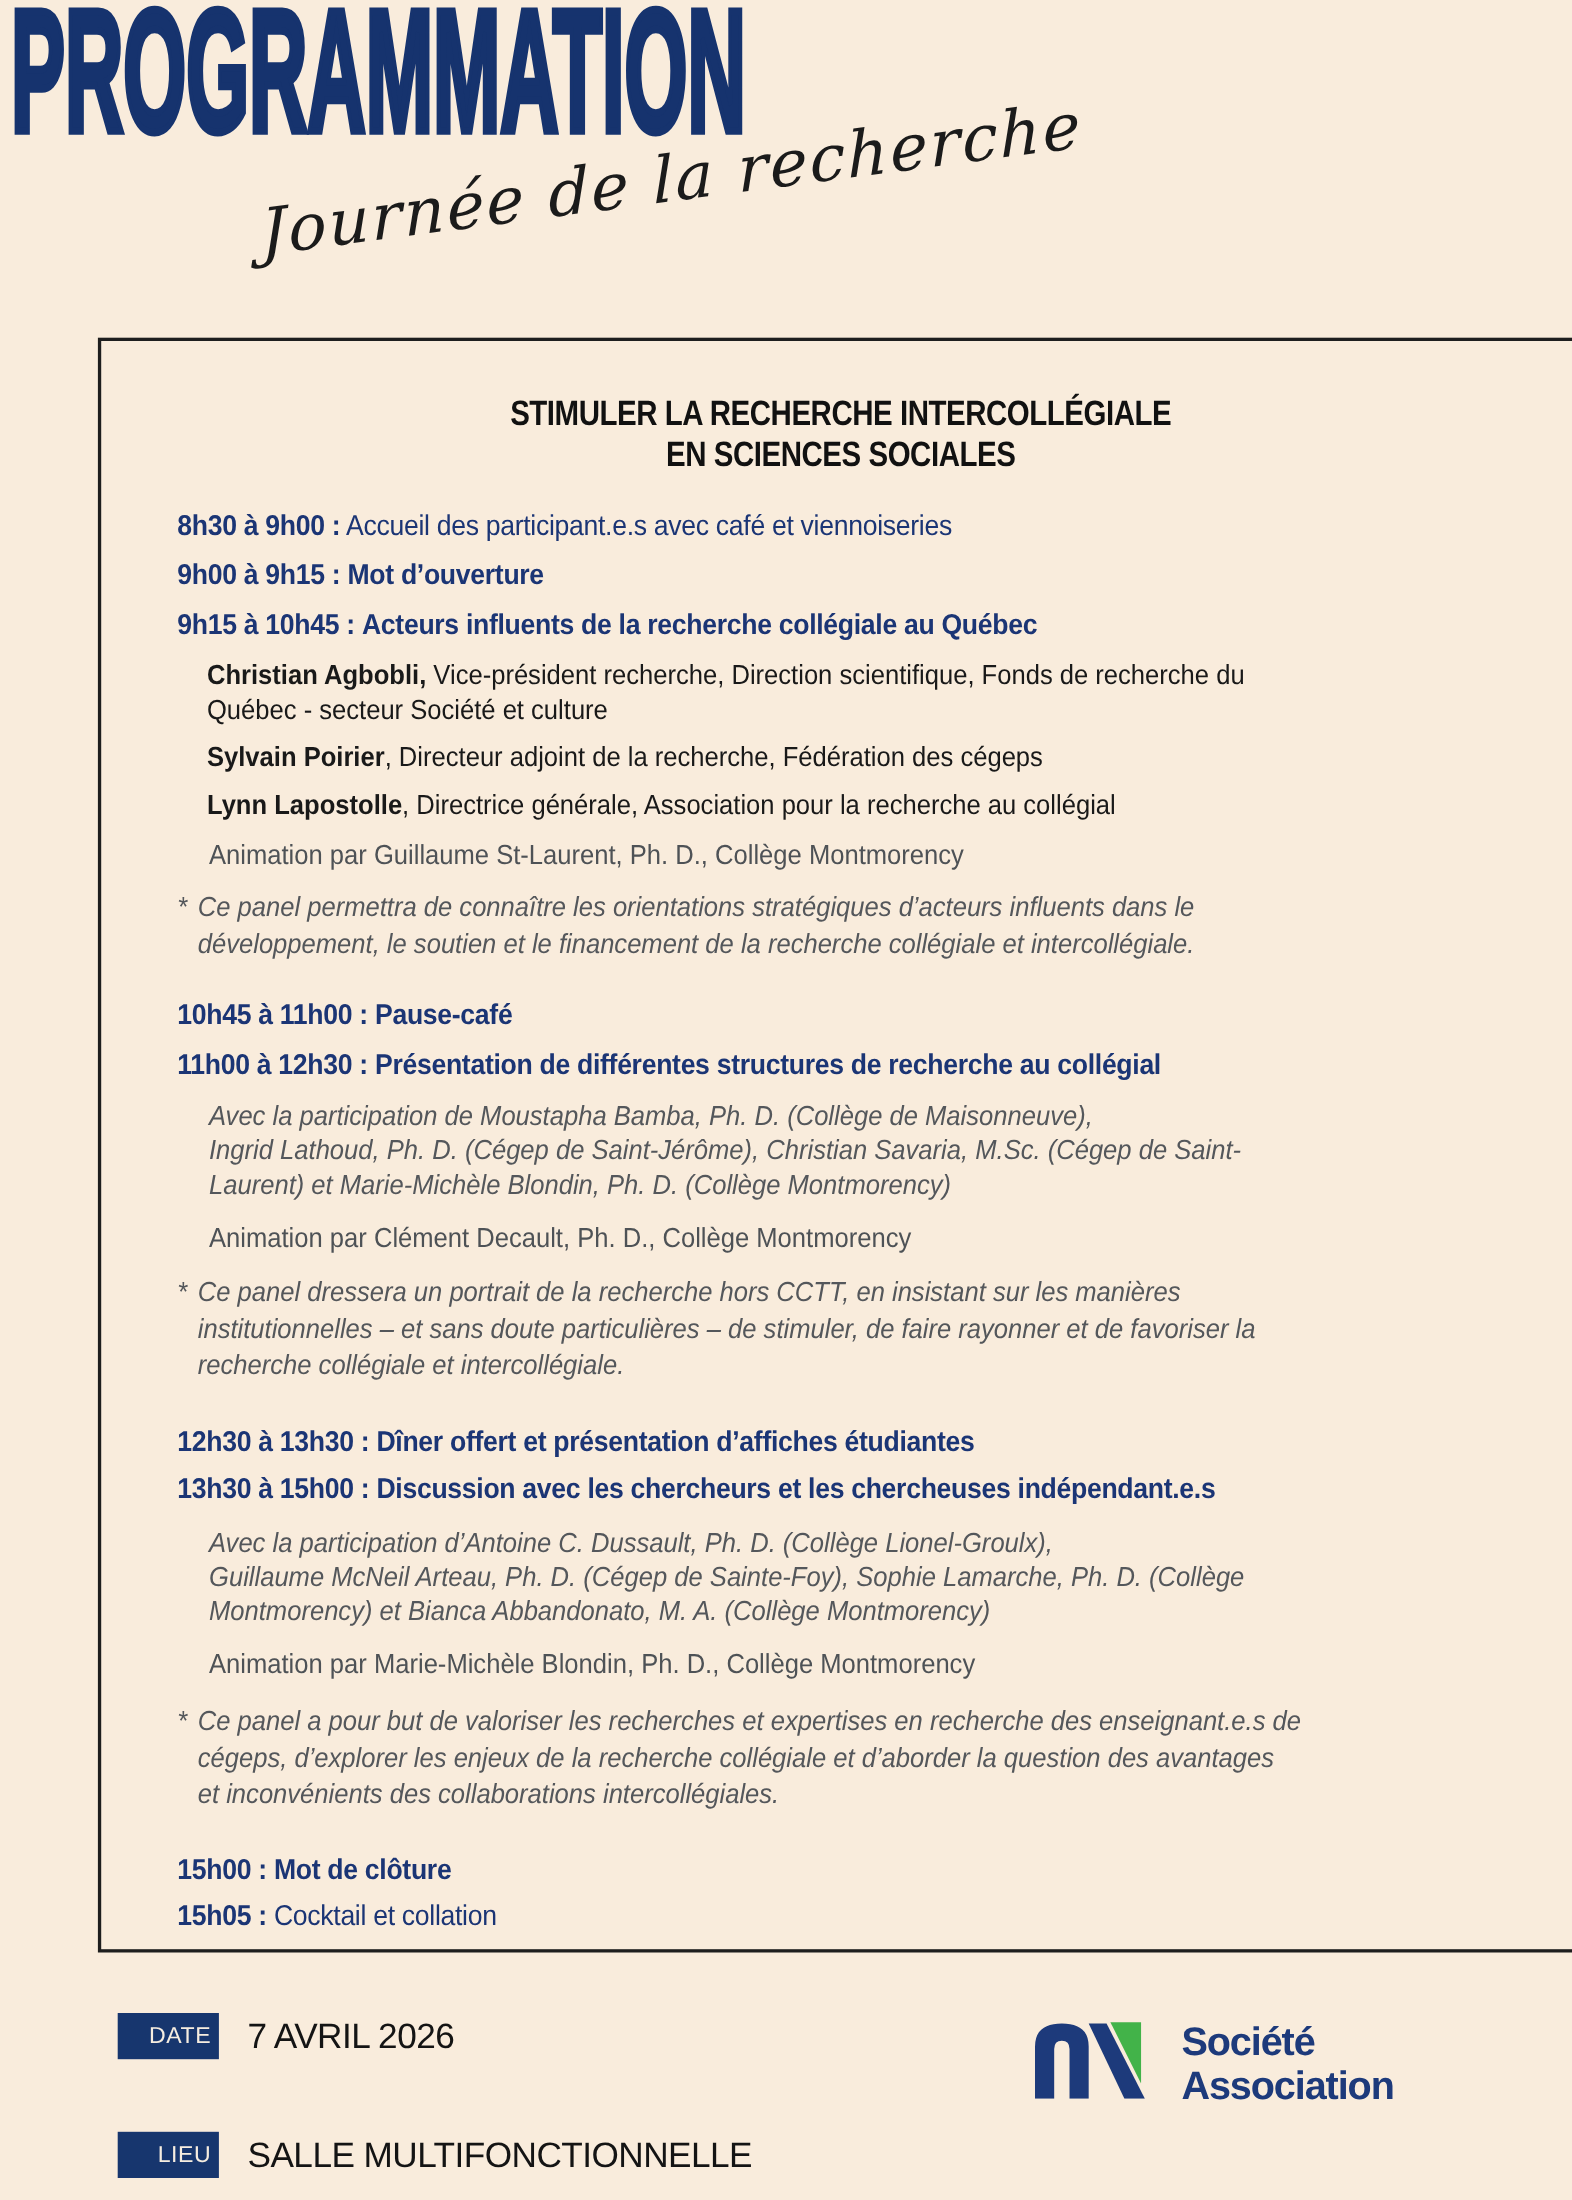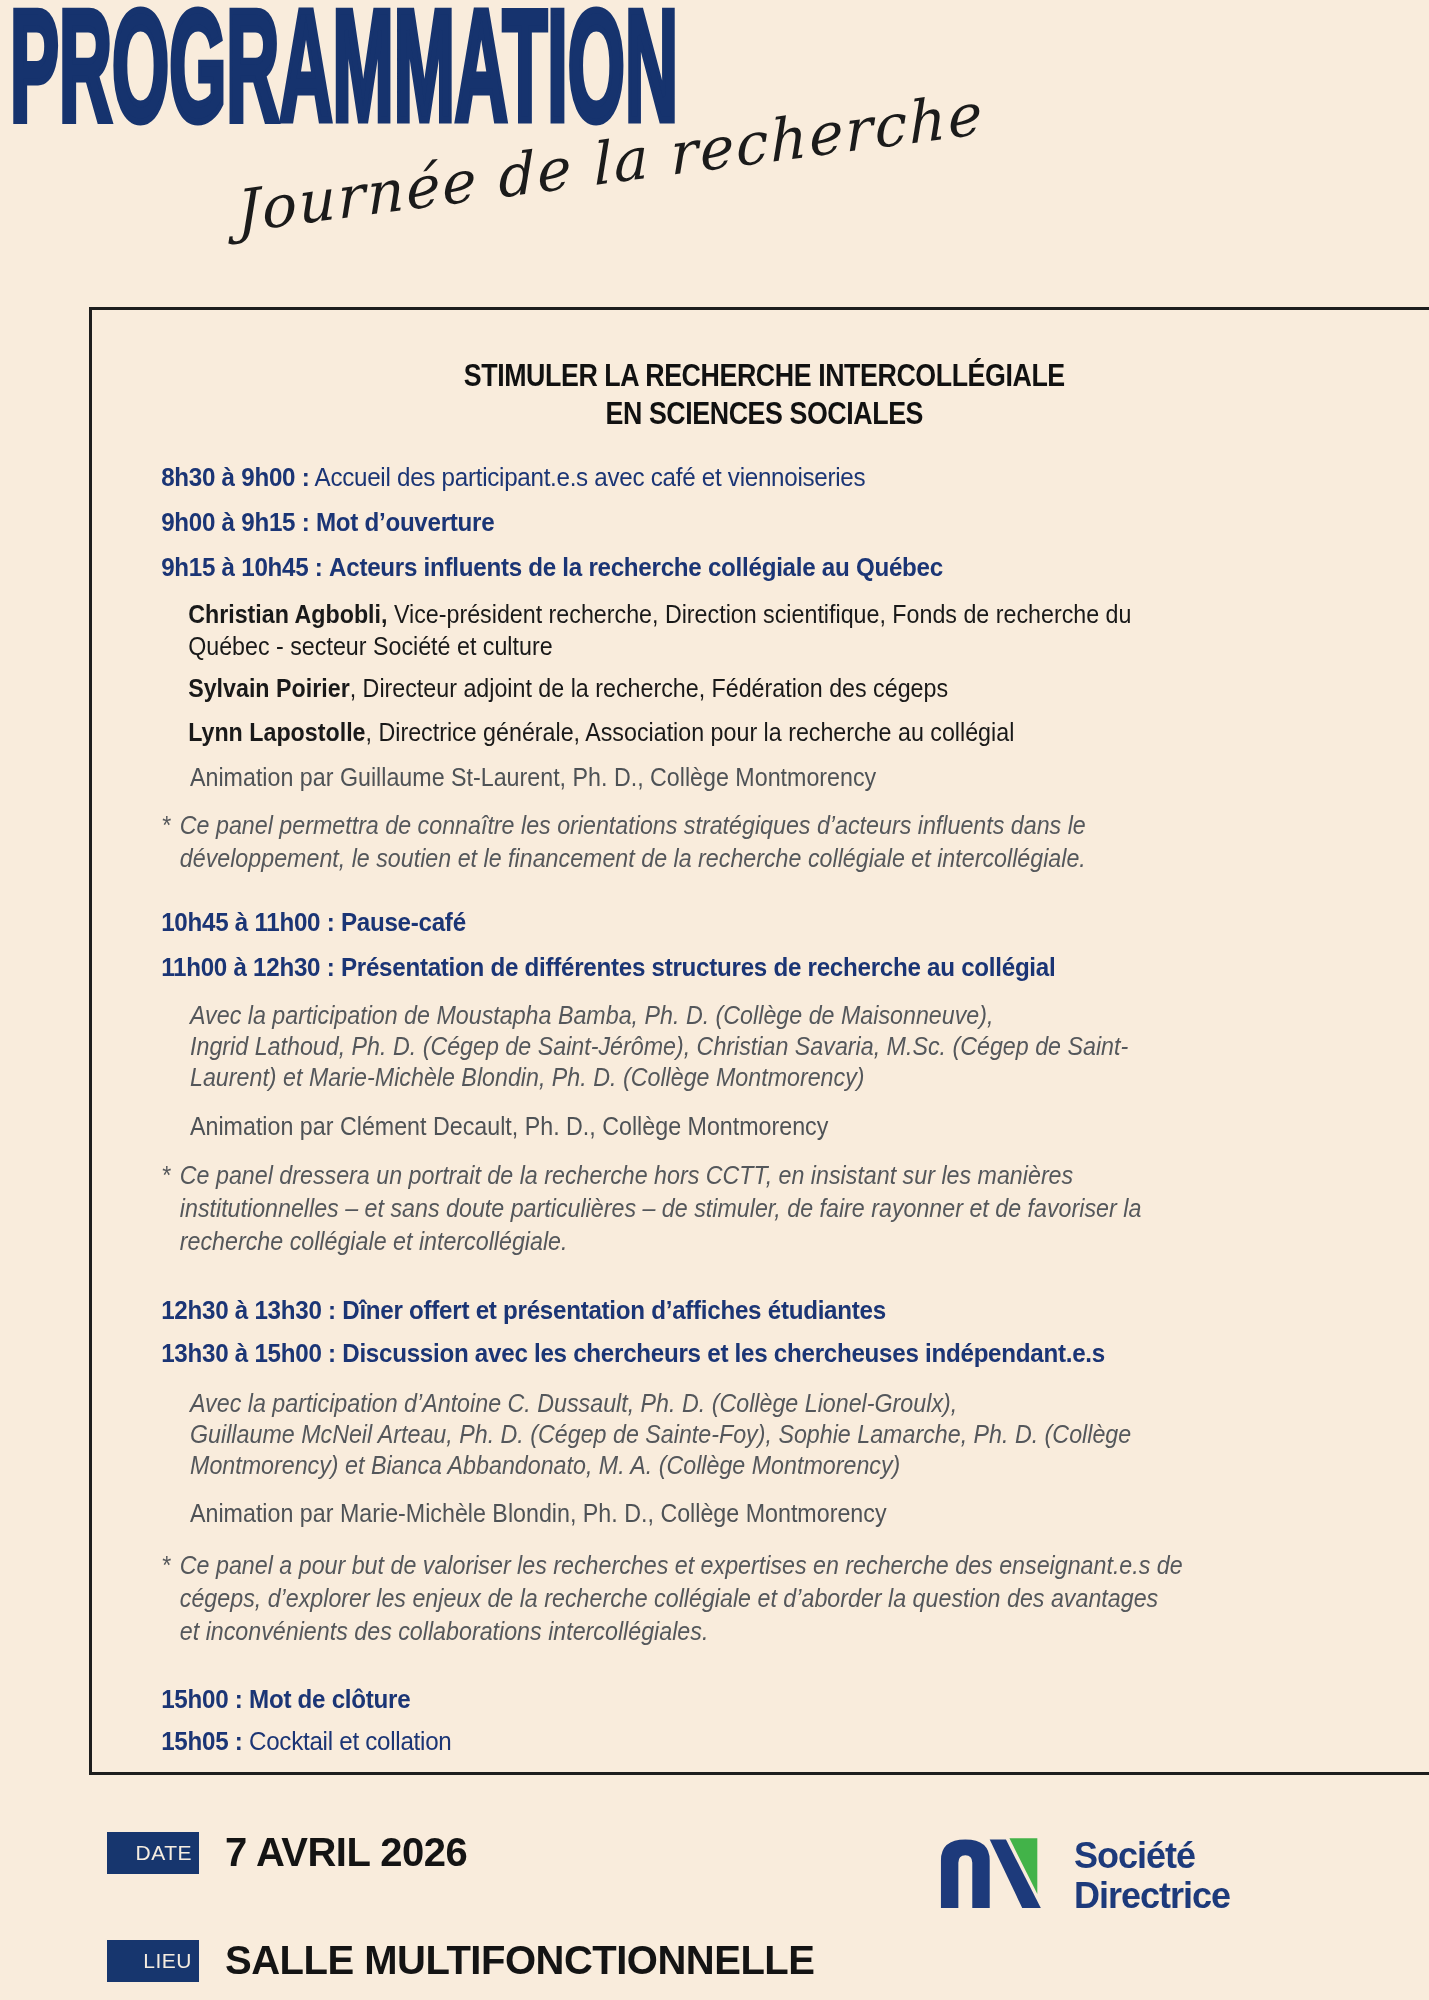--- a/index.html
+++ b/index.html
@@ -73,21 +73,21 @@
   .footer-row{position:absolute;left:107px;display:flex;align-items:center;}
   .footer-row.date-row{top:1830px;}
   .footer-row.lieu-row{top:1938px;text-align:center;}
   .badge{
     width:92px;height:42px;background:#17366e;color:#f6ede0;
     display:flex;align-items:center;justify-content:flex-end;
     font-size:21px;letter-spacing:0.5px;padding-right:7px;box-sizing:border-box;
     font-weight:400;
   }
   .footer-value{
-    margin-left:26px;font-size:40px;font-weight:700;color:#141414;
+    margin-left:26px;font-size:32px;font-weight:400;color:#141414;
     letter-spacing:-0.5px;white-space:nowrap;
   }
   .logo{
     position:absolute;left:940px;top:1836px;display:flex;align-items:flex-start;
   }
   .logo-mark{width:118px;height:72px;}
   .logo-text{
     margin-left:16px;color:#1d3a7b;font-weight:700;
     font-size:36px;line-height:40px;letter-spacing:-1px;white-space:nowrap;
   }
@@ -213,15 +213,15 @@
 </div>
 
 <div class="logo">
   <svg class="logo-mark" viewBox="0 0 100 62" xmlns="http://www.w3.org/2000/svg">
     <polygon fill="#42b349" points="59,2 83,2 83,50"></polygon>
     <path fill="#1d3a7b" d="M0 62 L0 21 Q0 3 21 3 Q42 3 42 21 L42 62 L27 62 L27 23 Q27 16.5 21 16.5 Q15 16.5 15 23 L15 62 Z"></path>
     <polygon fill="#1d3a7b" points="42,3 56,3 86,62 70,62"></polygon>
   </svg>
   <div class="logo-text">
     <div>Société</div>
-    <div>Directrice</div>
+    <div>Association</div>
   </div>
 </div>
 
 </body></html>

